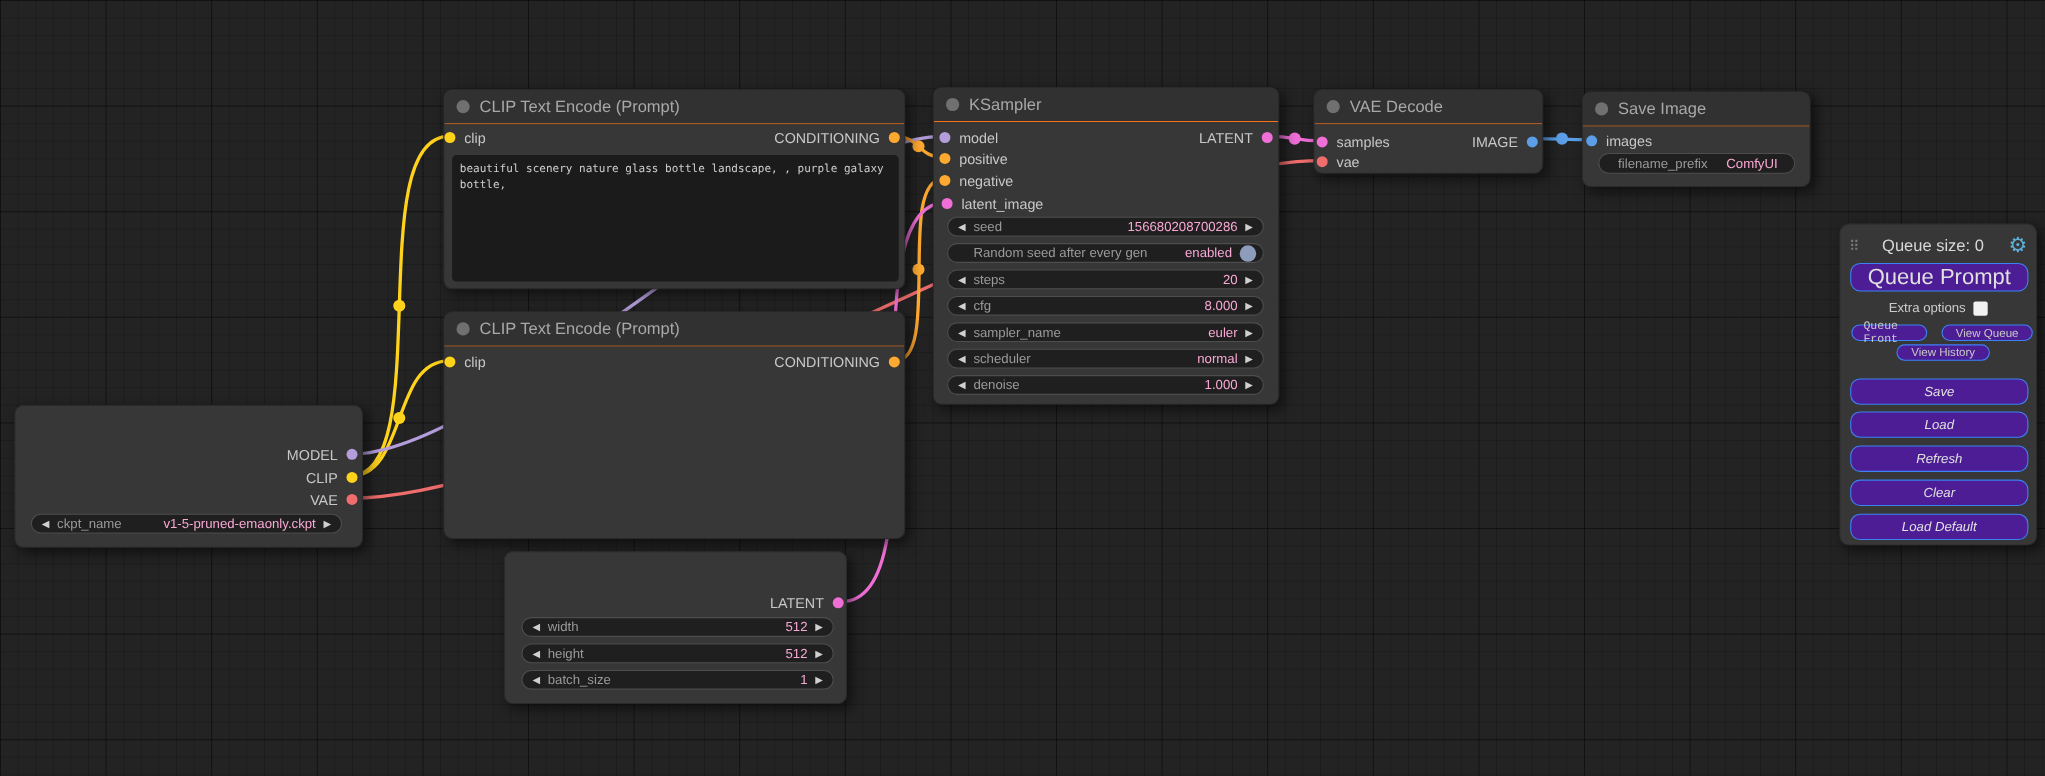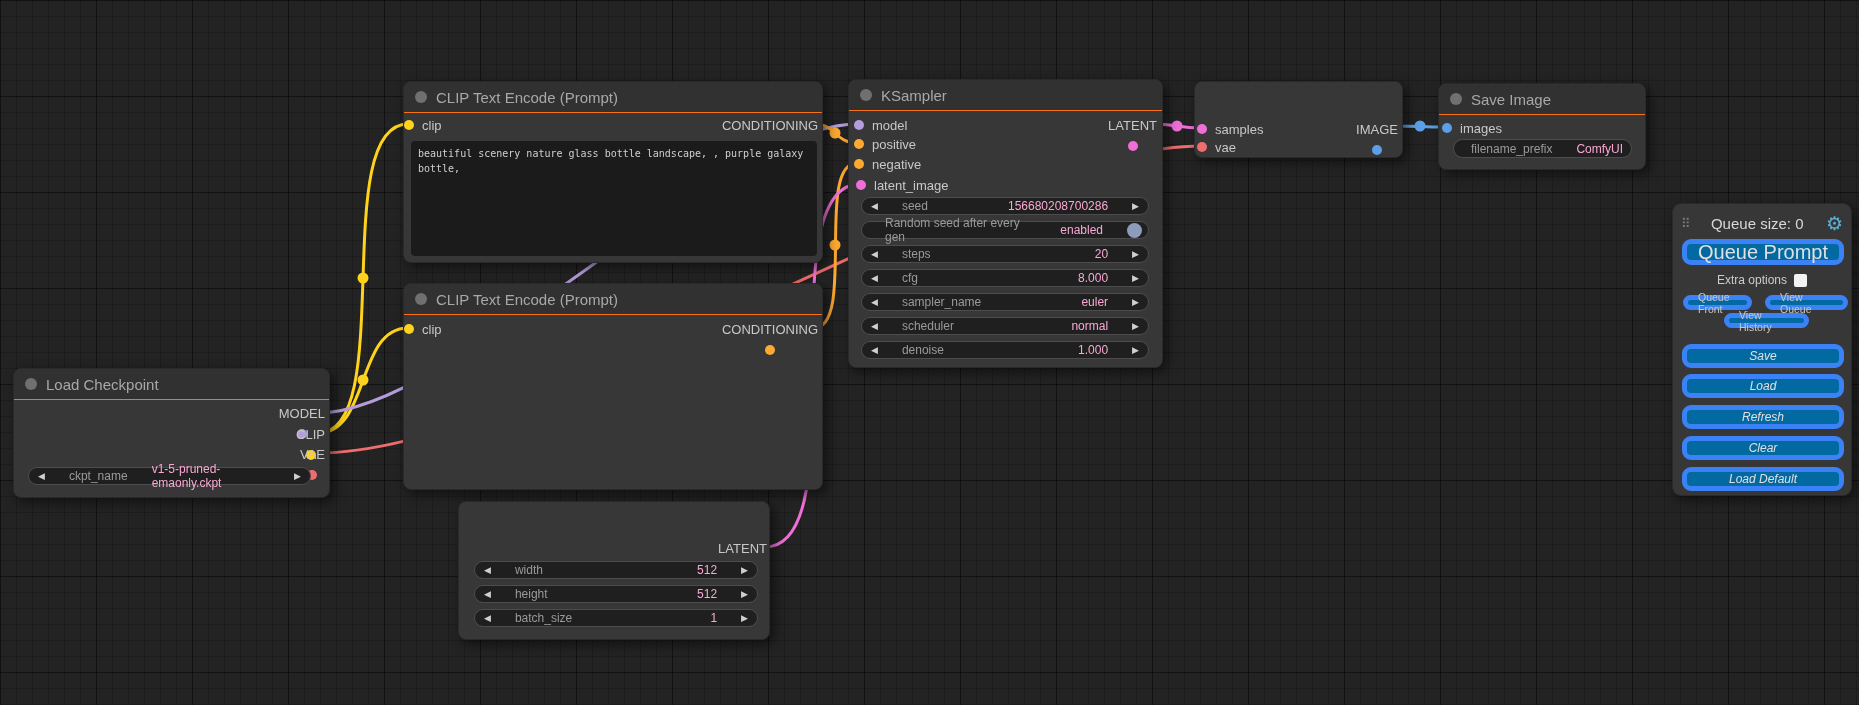--- a/index.html
+++ b/index.html
@@ -22,24 +22,24 @@
   }
   .node-title{
     height:30px;display:flex;align-items:center;gap:9px;padding-left:11px;
     background:#313131;border-radius:8px 8px 0 0;color:#a8a8a8;font-size:15px;
     border-bottom:1px solid #f97316;
   }
   .tdot{width:12px;height:12px;border-radius:50%;background:#707070;flex:0 0 auto;}
   .slot{position:absolute;height:14px;display:flex;align-items:center;gap:8px;color:#c8c8c8;font-size:13px;}
   .slot .dot{width:10px;height:10px;border-radius:50%;flex:0 0 auto;}
   .slot.in{left:0;}
-  .slot.out{right:4px;flex-direction:column;}
+  .slot.out{right:4px;}
   .widget{
     position:absolute;height:18px;background:#1f1f1f;border:1px solid #4d4d4d;
-    border-radius:10px;display:flex;align-items:center;padding:0 9px;gap:24px;
+    border-radius:10px;display:flex;align-items:center;padding:0 9px;gap:7px;
     font-size:12px;color:#9a9a9a;box-sizing:border-box;
   }
   .widget .arrow{color:#d0d0d0;font-size:9px;line-height:1;}
   .widget .wvalue{margin-left:auto;color:#f9a8d4;}
   .prompt-box{
     position:absolute;background:#1b1b1b;border-radius:4px;color:#cfcfcf;
     font-family:"DejaVu Sans Mono", monospace;font-size:10px;line-height:1.5;
     padding:5px 7px;box-sizing:border-box;white-space:pre-wrap;overflow:hidden;
   }
   .toggle-circle{width:15px;height:15px;border-radius:50%;background:#8c9cba;flex:0 0 auto;margin-right:-3px;}
@@ -47,21 +47,21 @@
   #queue-panel{
     position:absolute;z-index:3;left:1672px;top:203px;width:180px;height:293px;
     background:#373737;border:1px solid #2a2a2a;border-radius:9px;
     box-shadow:4px 4px 12px rgba(0,0,0,.55);box-sizing:border-box;color:#d8d8d8;
   }
   .q-top{position:absolute;left:0;top:8px;width:100%;height:22px;display:flex;align-items:center;}
   .q-handle{color:#7a7a7a;font-size:13px;margin-left:8px;letter-spacing:-2px;}
   .q-size{flex:1;text-align:center;font-size:15px;color:#d8d8d8;}
   .q-gear{color:#5db0d8;font-size:19px;margin-right:8px;line-height:1;cursor:pointer;}
   .qbtn{
-    position:absolute;left:9px;width:162px;background:#0369a1;border:5px solid #3b82f6;
+    position:absolute;left:9px;width:162px;background:#4c1d95;border:1px solid #3b82f6;
     border-radius:9px;color:#e0e0e0;display:flex;align-items:center;justify-content:center;
     box-sizing:border-box;
   }
   .qbtn.big{height:24px;font-size:12px;font-style:italic;}
   .qbtn.small{width:auto;height:15px;font-size:10.5px;border-radius:8px;color:#c8c8c8;padding:0 10px;}
   #queue-prompt-btn{height:26px;font-size:20px;top:35px;}
   .extra-row{position:absolute;top:69px;width:100%;display:flex;align-items:center;justify-content:center;gap:7px;font-size:12px;color:#cccccc;}
   .checkbox{width:13px;height:13px;background:#f2f2f2;border-radius:2px;}
 </style>
 </head>
@@ -89,24 +89,20 @@
   <circle cx="812" cy="365" r="5.5" fill="#ef6fd7"></circle>
 
   <path d="M1153,124 C1177,124 1177,128 1201,128" fill="none" stroke-width="3" stroke="#ef6fd7"></path>
   <circle cx="1177" cy="126" r="5.5" fill="#ef6fd7"></circle>
 
   <path d="M1394,126 C1420,126 1420,127 1446,127" fill="none" stroke-width="3" stroke="#5c9fe8"></path>
   <circle cx="1420" cy="126" r="5.5" fill="#5c9fe8"></circle>
 </svg>
 
 <div class="node" style="left:13px;top:368px;width:317px;height:130px;">
-  <div class="node-title">
-    <span class="tdot"></span>
-    <span>Load Checkpoint</span>
-  </div>
   <div class="slot out" style="top:37px;">
     <span>MODEL</span>
     <span class="dot" style="background: rgb(179, 157, 219);"></span>
   </div>
   <div class="slot out" style="top:58px;">
     <span>CLIP</span>
     <span class="dot" style="background: rgb(255, 210, 28);"></span>
   </div>
   <div class="slot out" style="top:78px;">
     <span>VAE</span>
@@ -239,20 +235,24 @@
   </div>
   <div class="widget" style="left:12px;top:261px;width:288px;">
     <span class="arrow">◀</span>
     <span>denoise</span>
     <span class="wvalue">1.000</span>
     <span class="arrow">▶</span>
   </div>
 </div>
 
 <div class="node" style="left:1194px;top:81px;width:209px;height:77px;">
+  <div class="node-title">
+    <span class="tdot"></span>
+    <span>VAE Decode</span>
+  </div>
   <div class="slot in" style="top:40px;left:2px;">
     <span class="dot" style="background: rgb(239, 111, 215);"></span>
     <span>samples</span>
   </div>
   <div class="slot in" style="top:58px;left:2px;">
     <span class="dot" style="background: rgb(240, 109, 109);"></span>
     <span>vae</span>
   </div>
   <div class="slot out" style="top:40px;">
     <span>IMAGE</span>
@@ -279,21 +279,21 @@
   <div class="q-top">
     <span class="q-handle">⠿</span>
     <span class="q-size">Queue size: 0</span>
     <span class="q-gear">⚙</span>
   </div>
   <div class="qbtn" id="queue-prompt-btn">Queue Prompt</div>
   <div class="extra-row">
     <span>Extra options</span>
     <span class="checkbox"></span>
   </div>
-  <div class="qbtn small" style="left:10px;top:91px;width:69px;">Queue Front</div>
+  <div class="qbtn small" style="left:10px;top:91px;width:69px;font-family:Liberation Mono, monospace;">Queue Front</div>
   <div class="qbtn small" style="left:92px;top:91px;width:83px;">View Queue</div>
   <div class="qbtn small" style="left:51px;top:109px;width:85px;">View History</div>
   <div class="qbtn big" style="top:140px;">Save</div>
   <div class="qbtn big" style="top:170px;">Load</div>
   <div class="qbtn big" style="top:201px;">Refresh</div>
   <div class="qbtn big" style="top:232px;">Clear</div>
   <div class="qbtn big" style="top:263px;">Load Default</div>
 </div>
 
 </body></html>

